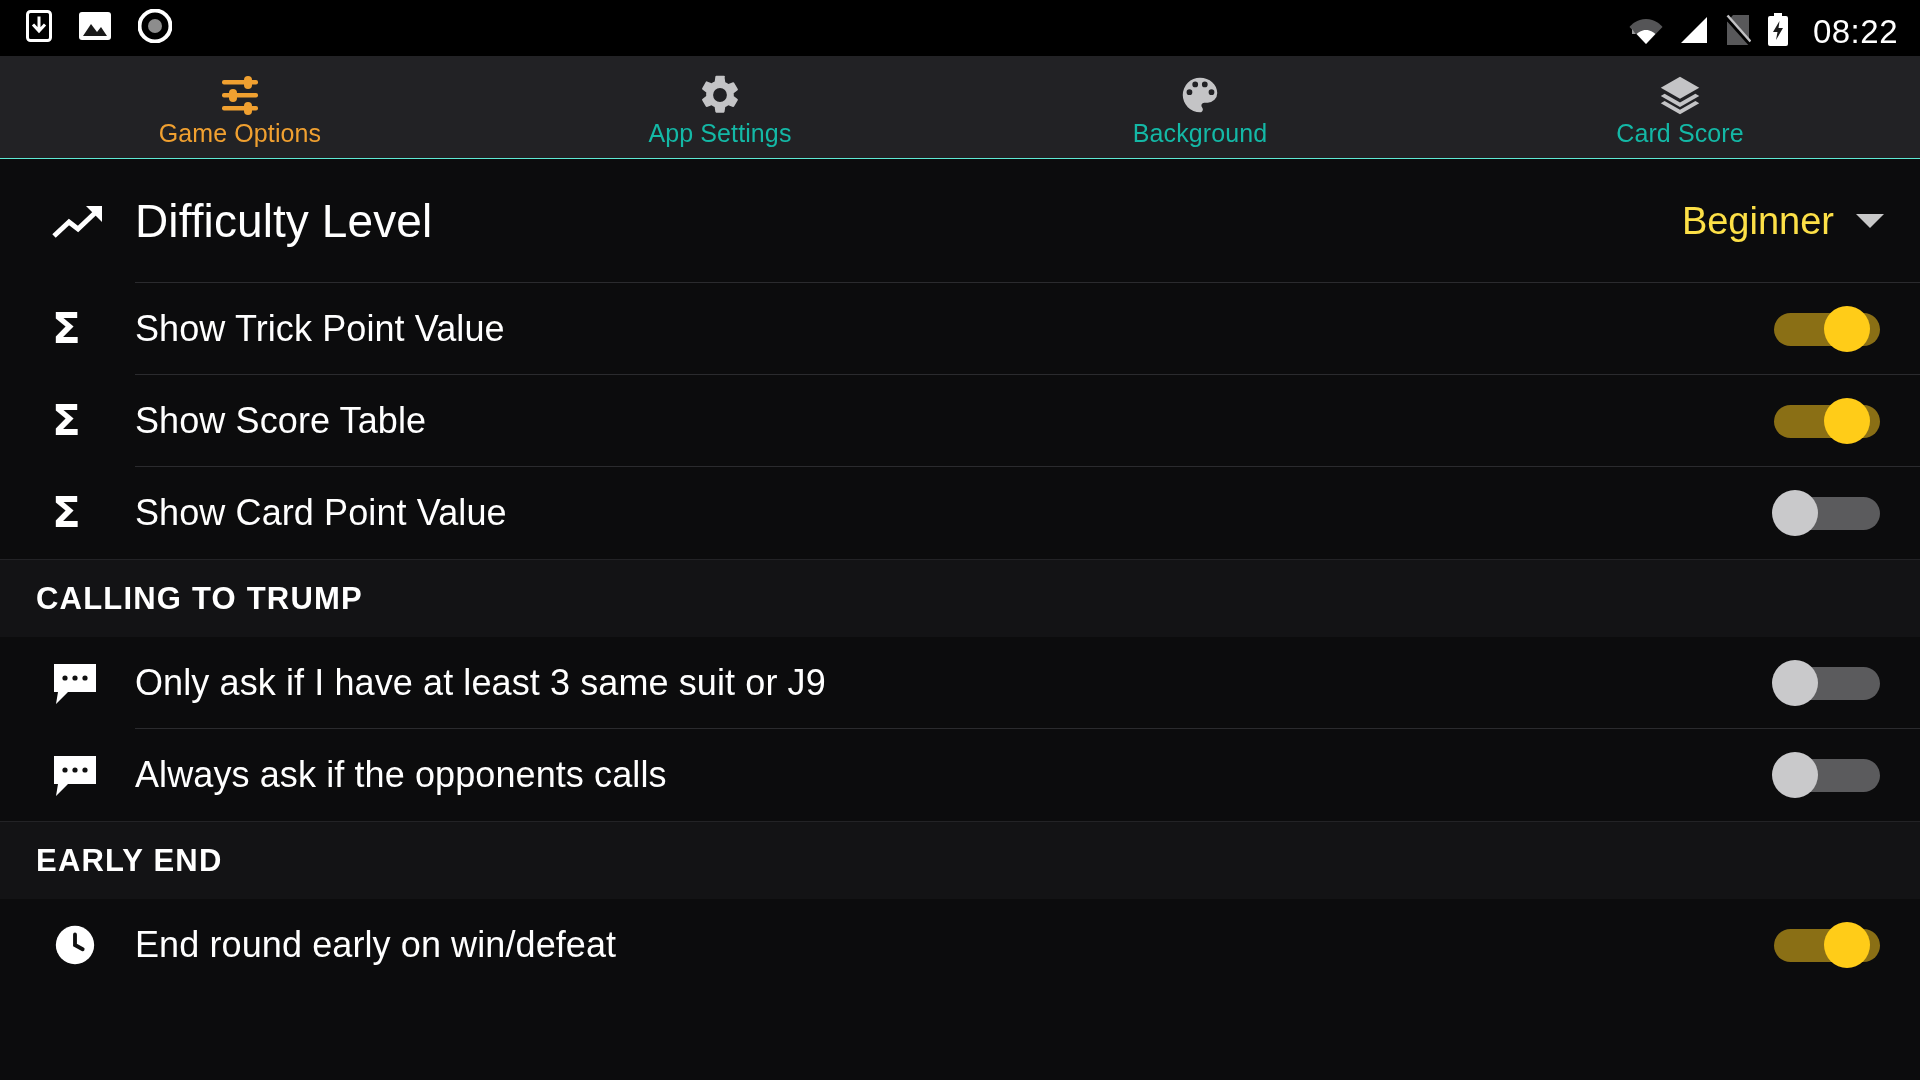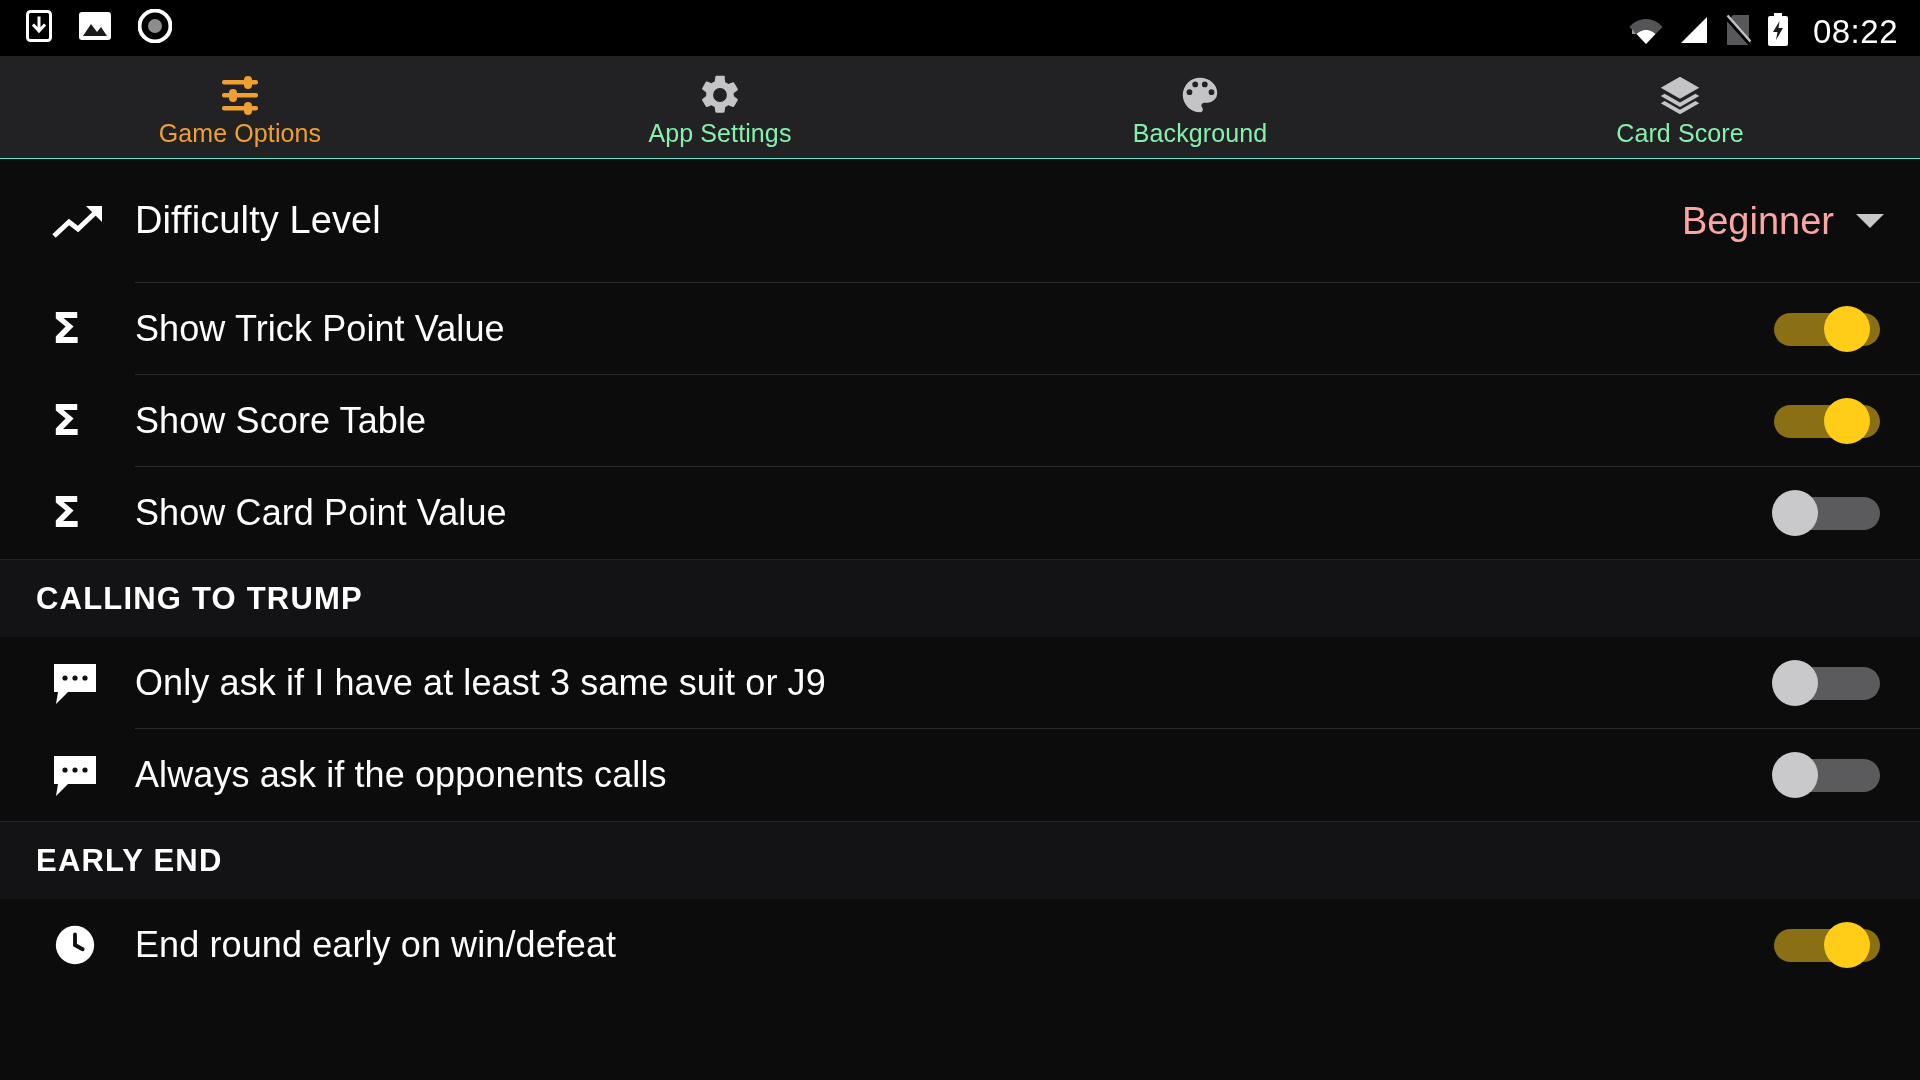--- a/index.html
+++ b/index.html
@@ -75,21 +75,21 @@
     user-select: none;
   }
   .tab-icon {
     height: 42px;
     display: flex;
     align-items: center;
     justify-content: center;
   }
   .tab-label {
     font-size: 25px;
-    color: #86efac;
+    color: #14b8a6;
     letter-spacing: 0.1px;
     line-height: 1;
   }
   .tab.active .tab-label { color: #f0a030; }
 
   
   .list {
     background: #0c0c0d;
     height: calc(1080px - 56px - 103px);
     overflow: hidden;
@@ -125,36 +125,36 @@
 
   .row-label {
     flex: 1;
     color: #ffffff;
     font-size: 36px;
     font-weight: 400;
     letter-spacing: 0.1px;
     line-height: 1.1;
     white-space: nowrap;
   }
-  .row.tall .row-label { font-size: 38px; }
+  .row.tall .row-label { font-size: 46px; }
 
   .sigma {
     font-family: "DejaVu Sans", sans-serif;
     font-size: 42px;
     color: #ffffff;
     font-weight: 700;
     line-height: 1;
   }
 
   
   .row-value {
     display: flex;
     align-items: center;
     gap: 22px;
-    color: #fca5a5;
+    color: #fde047;
     font-size: 38px;
     padding-right: 36px;
     white-space: nowrap;
   }
   .caret {
     width: 0; height: 0;
     border-left: 14px solid transparent;
     border-right: 14px solid transparent;
     border-top: 14px solid #c8c8c8;
   }

